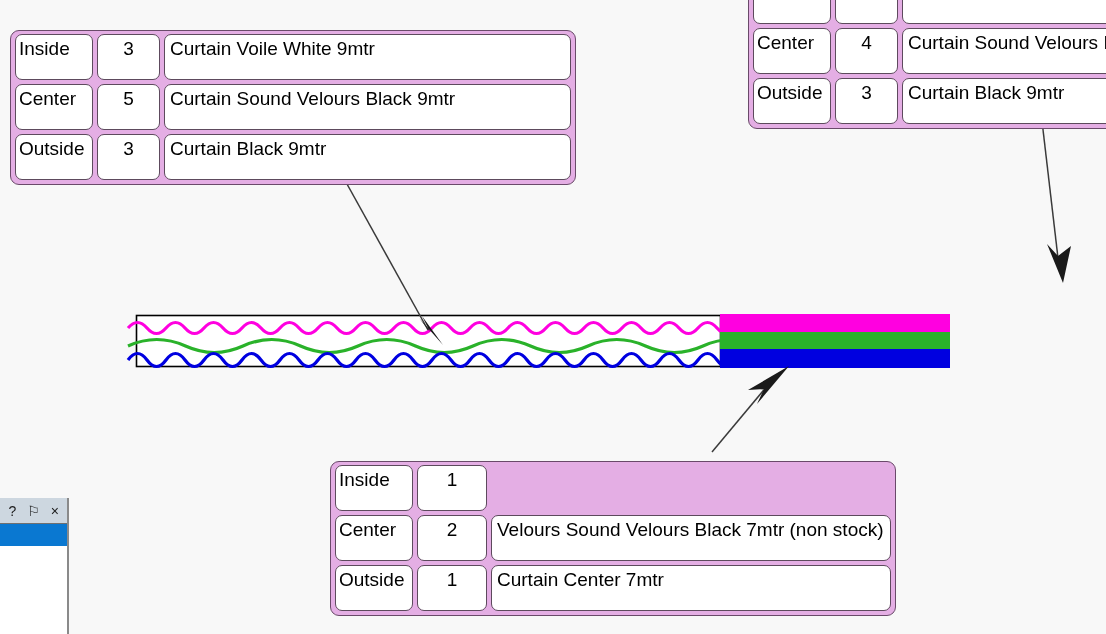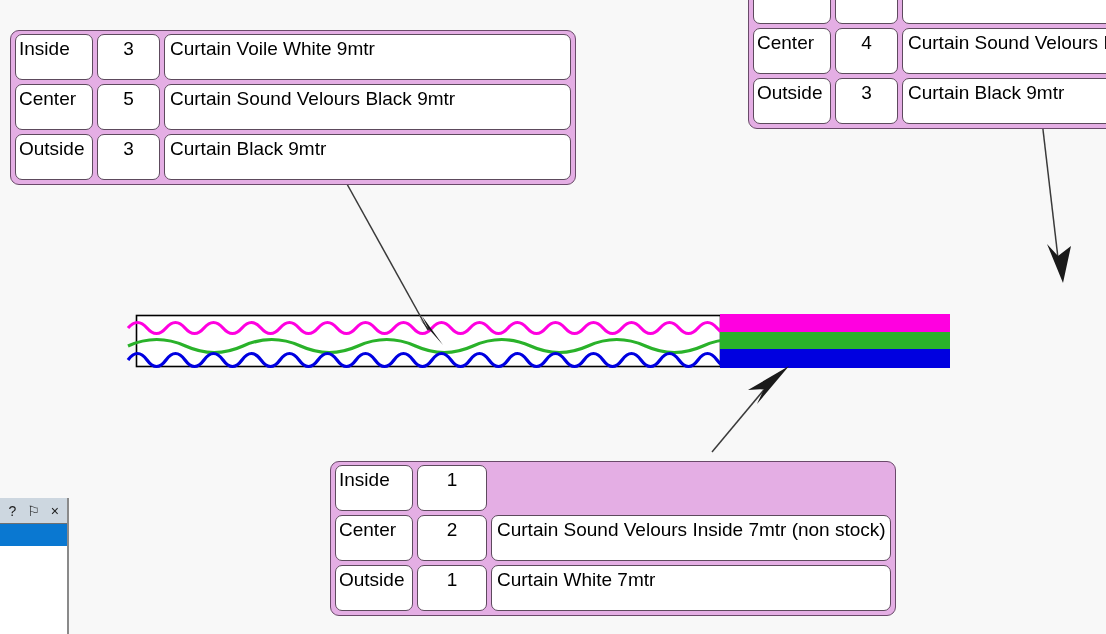--- a/index.html
+++ b/index.html
@@ -223,26 +223,26 @@
 </div>
 
 <div class="spec-panel" id="panel-bottom">
   <div class="spec-row">
     <div class="cell cell-pos">Inside</div>
     <div class="cell cell-qty">1</div>
   </div>
   <div class="spec-row">
     <div class="cell cell-pos">Center</div>
     <div class="cell cell-qty">2</div>
-    <div class="cell cell-desc">Curtain Sound Velours Inside 7mtr (non stock)</div>
+    <div class="cell cell-desc">Velours Sound Velours Black 7mtr (non stock)</div>
   </div>
   <div class="spec-row">
     <div class="cell cell-pos">Outside</div>
     <div class="cell cell-qty">1</div>
-    <div class="cell cell-desc">Curtain White 7mtr</div>
+    <div class="cell cell-desc">Curtain Center 7mtr</div>
   </div>
 </div>
 
 <div id="dock-window">
   <div id="dock-titlebar">
     <span class="dock-btn">?</span>
     <span class="dock-btn">⚐</span>
     <span class="dock-btn">×</span>
   </div>
   <div id="dock-accent"></div>

